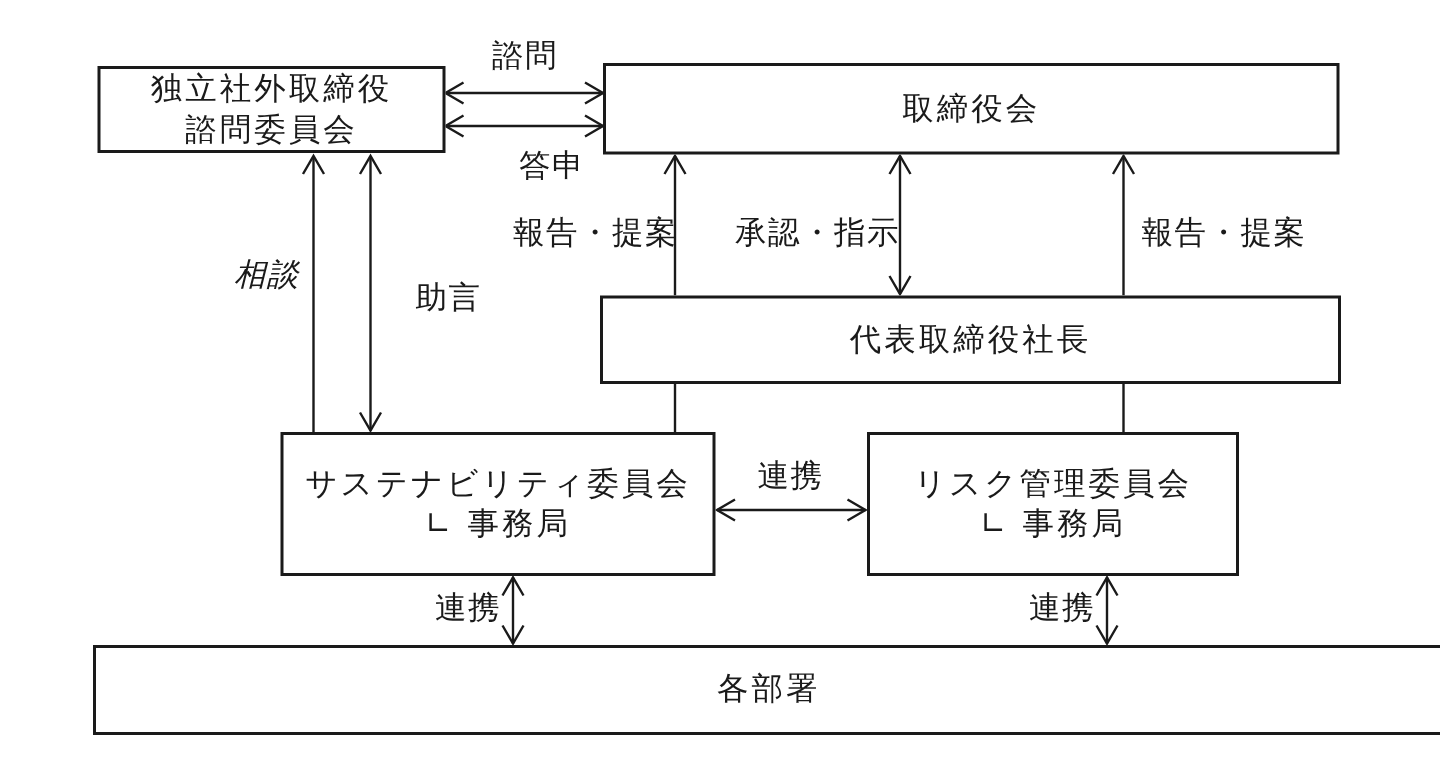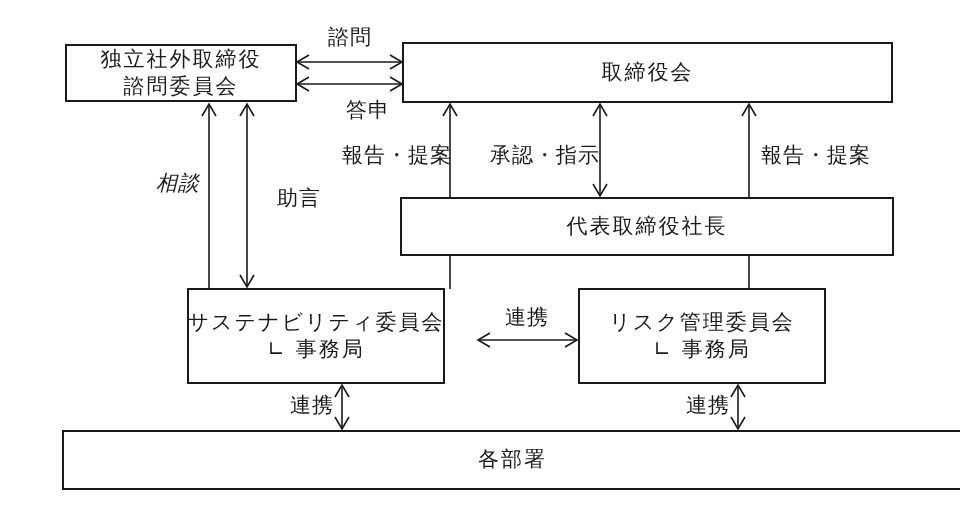--- a/index.html
+++ b/index.html
@@ -17,21 +17,21 @@
   }
   .edge-label {
     position:absolute; font-size:21px; letter-spacing:1px;
     white-space:nowrap; line-height:22px;
   }
   .ta-c { text-align:center; } .ta-r { text-align:right; } .ta-l { text-align:left; }
 
   #node-advisory      { left:65px;  top:44px;  width:232px; height:58px; }
   #node-board         { left:402px; top:42px;  width:491px; height:61px; }
   #node-president     { left:400px; top:197px; width:494px; height:59px; }
-  #node-sustainability{ left:187px; top:288px; width:258px; height:96px; }
+  #node-sustainability{ left:187px; top:288px; width:290px; height:96px; }
   #node-risk          { left:578px; top:288px; width:248px; height:96px; }
   #node-departments   { left:62px;  top:430px; width:901px; height:60px; }
 
   #lbl-shimon   { left:310px; top:26px;  width:80px;  }
   #lbl-toshin   { left:328px; top:99px;  width:80px;  }
   #lbl-sodan    { left:140px; top:172px; width:60px;font-style:italic;  }
   #lbl-jogen    { left:269px; top:187px; width:60px;text-align:center;  }
   #lbl-hokoku-l { left:342px; top:144px; width:100px; }
   #lbl-shonin   { left:490px; top:144px; width:100px;text-align:right; }
   #lbl-hokoku-r { left:761px; top:144px; width:100px; }

